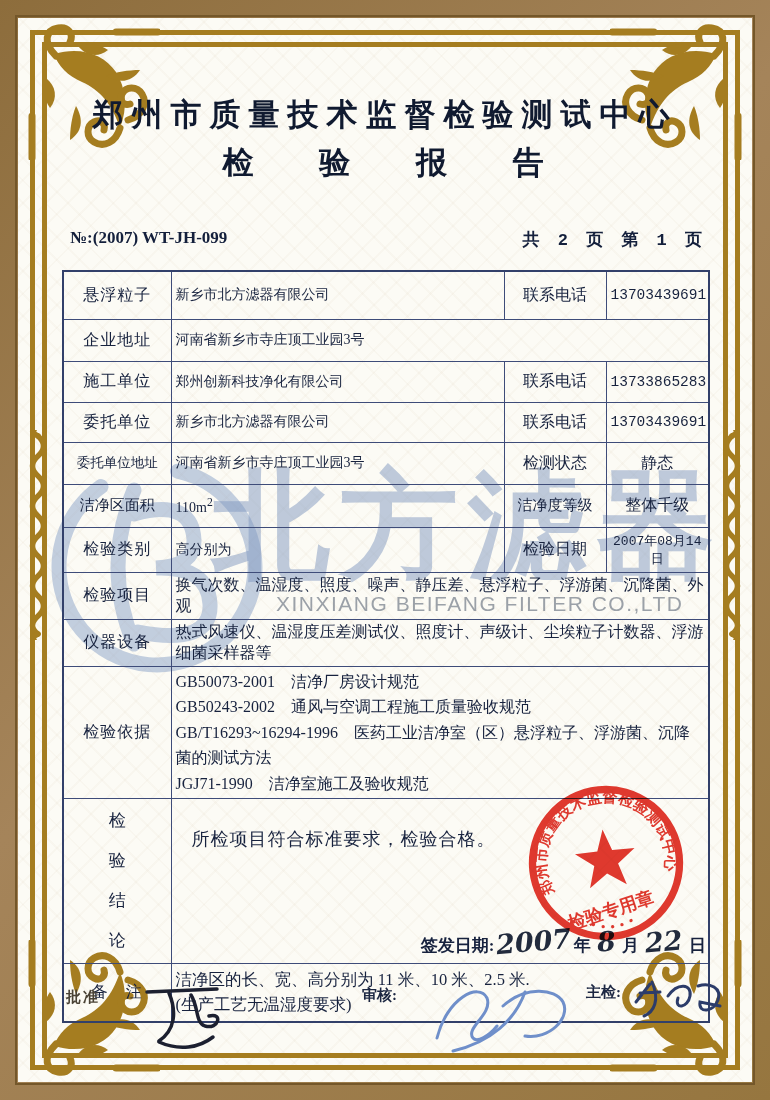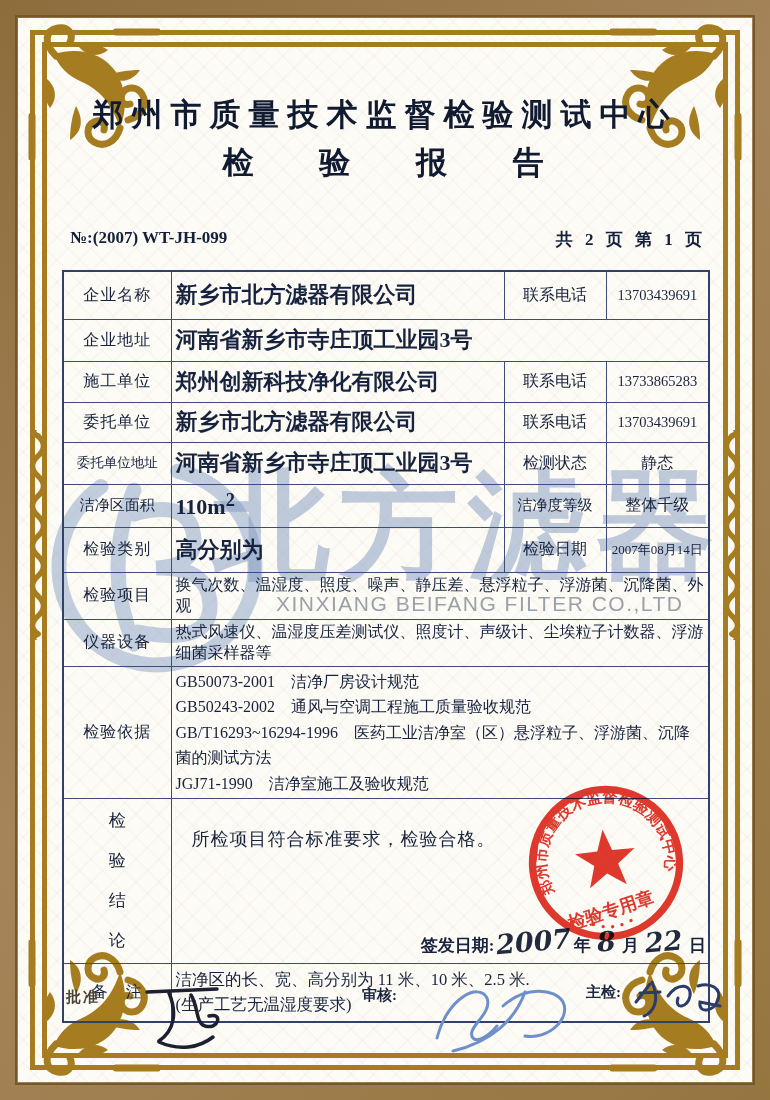--- a/index.html
+++ b/index.html
@@ -43,35 +43,35 @@
     font-family:"Liberation Sans","DejaVu Sans",sans-serif;white-space:nowrap;
   }
 
   
   .org-title{position:absolute;left:0;right:0;top:94px;text-align:center;
     font-size:31px;font-weight:600;letter-spacing:8px;color:#101a30;}
   .rpt-title{position:absolute;left:22px;right:0;top:142px;text-align:center;
     font-size:31px;font-weight:600;letter-spacing:26px;word-spacing:6px;color:#101a30;}
   .docline{position:absolute;left:70px;right:64px;top:228px;display:flex;
     justify-content:space-between;font-size:17px;font-weight:bold;color:#14203c;}
-  .docline .pages{letter-spacing:4px;}
+  .docline .pages{letter-spacing:4px;font-family:Liberation Mono, monospace;}
 
   
   table.main{
     position:absolute;left:62px;top:270px;width:646px;
     border-collapse:collapse;table-layout:fixed;
     font-size:16px;color:#17223e;
   }
   table.main td{border:1.4px solid #3e4c79;padding:2px 4px;overflow:hidden;}
   table.main{border:2px solid #32406a;}
   td.lbl{text-align:center;letter-spacing:1px;font-size:16px;}
   td.lbl.small{font-size:13.5px;letter-spacing:0;margin-left:46px;}
-  td.val{padding-left:14px;font-size:22px;font-weight:bold;}
+  td.val{padding-left:14px;font-size:14px;}
   td.k2{text-align:center;font-size:16px;}
-  td.v2{text-align:center;font-size:14.5px;font-family:Liberation Serif, serif;}
+  td.v2{text-align:center;font-size:14.5px;font-family:Liberation Mono, monospace;}
   td.v2.tight{font-size:13px;}
   tr.h48{height:48px;} tr.h42{height:42px;padding-left:12px;} tr.h41{height:41px;padding-left:29px;} tr.h40{height:40px;}
   tr.h43{height:43px;} tr.h45{height:45px;} tr.h110{height:110px;} tr.h156{height:156px;}
   tr.h58{height:58px;margin-top:35px;}
   td.basis{padding:6px 10px 6px 14px;font-size:16px;line-height:1.6;word-break:break-all;}
   td.items{padding-left:22px;font-size:16px;}
   td.concl-lbl{white-space:pre-line;line-height:2.35;text-align:center;font-size:17px;vertical-align:middle;}
   td.concl{position:relative;vertical-align:top;}
   .concl-text{margin:26px 0 0 16px;font-size:18px;letter-spacing:1px;}
   .signline{position:absolute;right:2px;bottom:6px;white-space:nowrap;font-size:17px;font-weight:bold;}
@@ -205,21 +205,21 @@
 
   <table class="main">
     <colgroup>
         <col style="width:108px">
         <col style="width:333px">
         <col style="width:102px">
         <col style="width:103px">
       </colgroup>
     <tbody>
         <tr class="h48">
-      <td class="lbl">企业名称</td>
+      <td class="lbl">悬浮粒子</td>
       <td class="val">新乡市北方滤器有限公司</td>
       <td class="k2">联系电话</td>
       <td class="v2">13703439691</td>
     </tr>
     <tr class="h42">
       <td class="lbl">企业地址</td>
       <td class="val" colspan="3">河南省新乡市寺庄顶工业园3号</td>
     </tr>
     <tr class="h41">
       <td class="lbl">施工单位</td>

